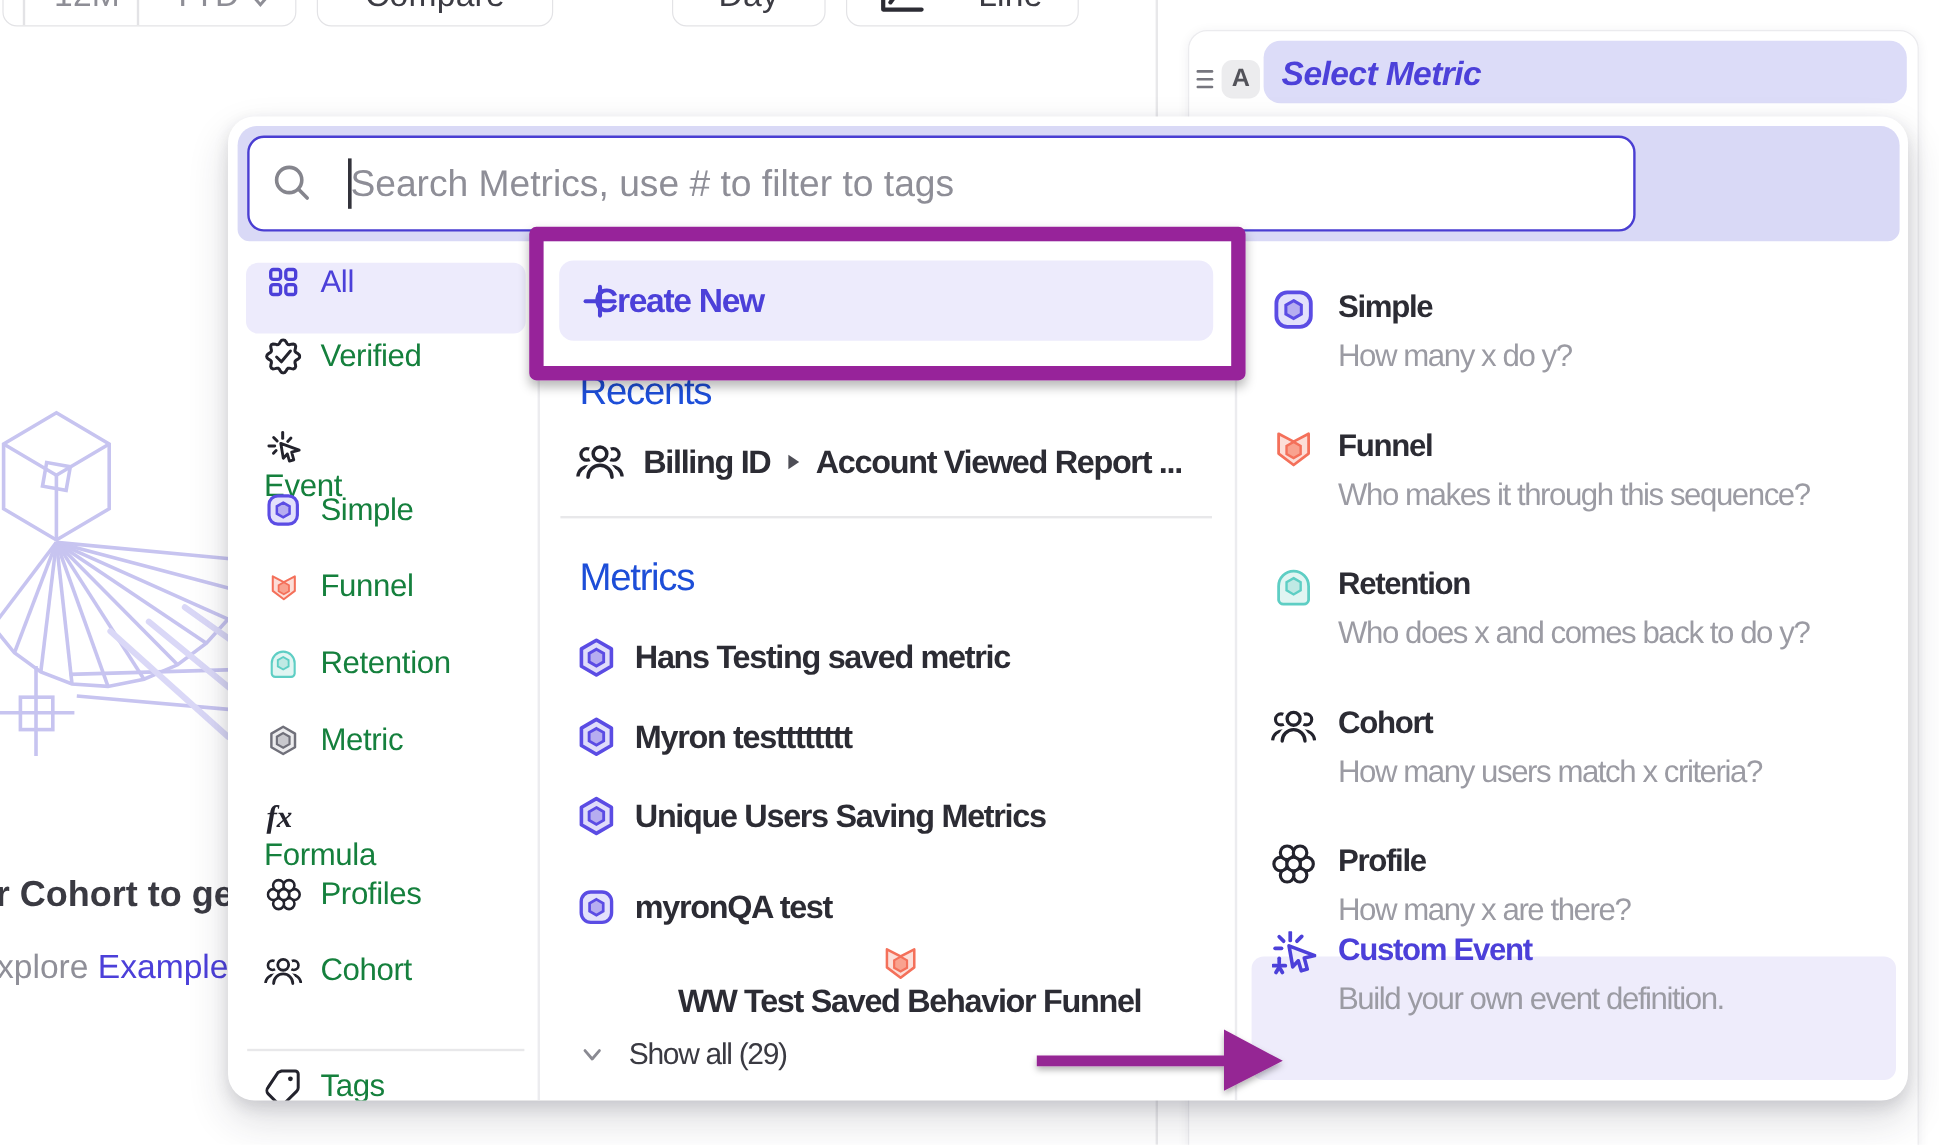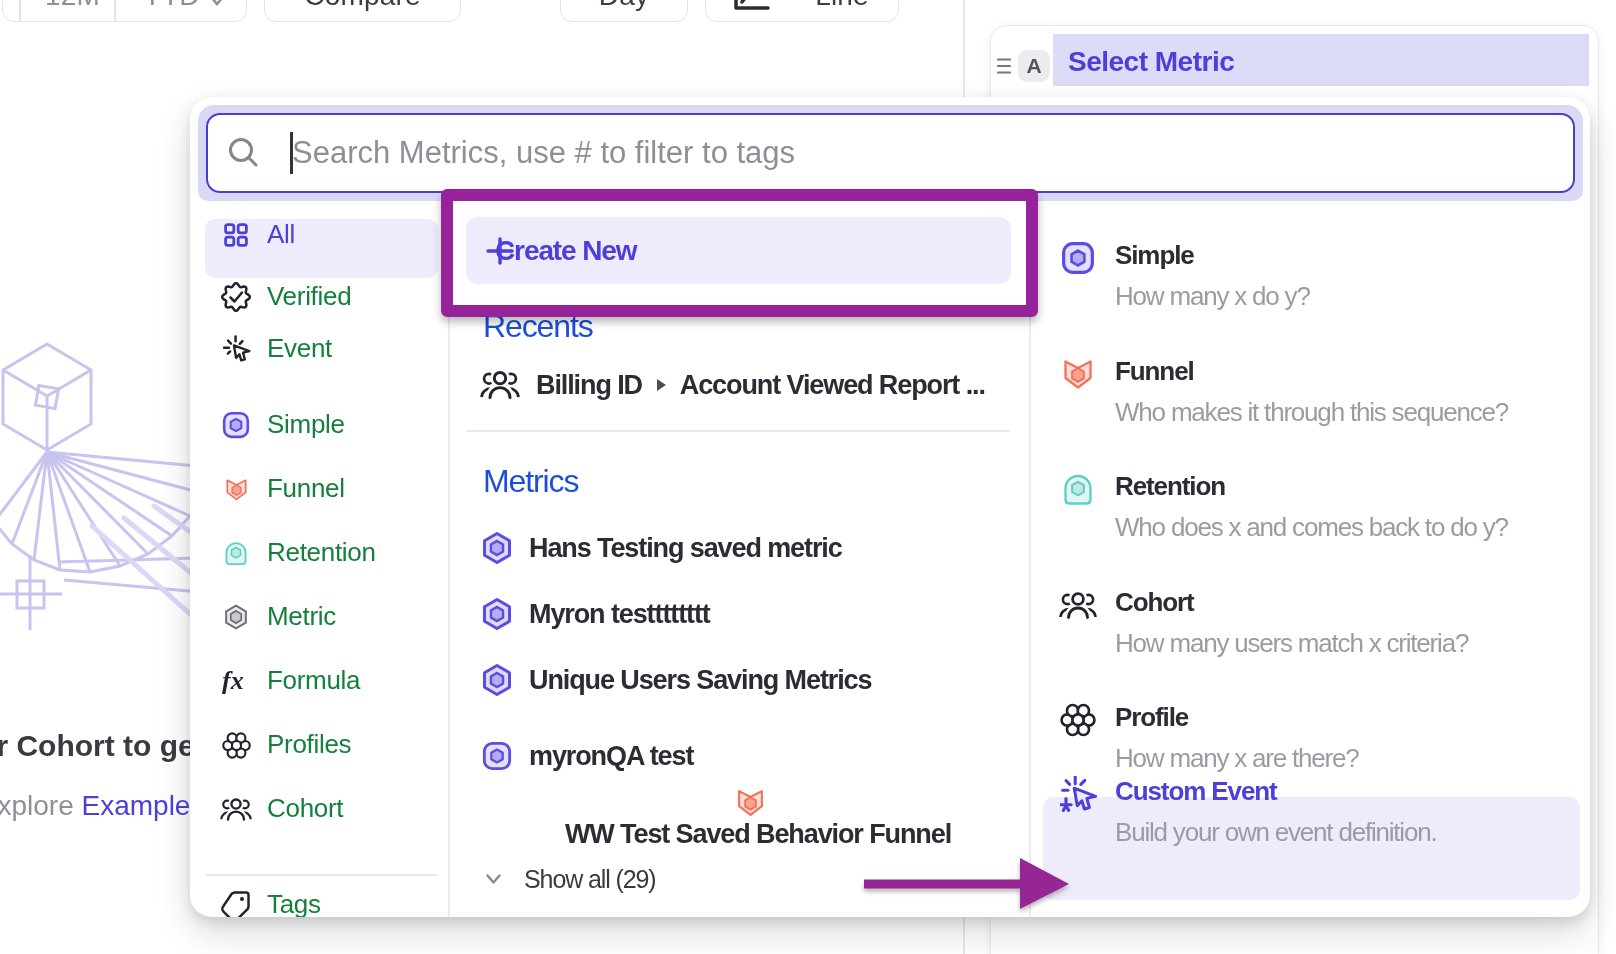--- a/index.html
+++ b/index.html
@@ -9,32 +9,32 @@
 .abs{position:absolute;}
 
 .btn{position:absolute;background:#fff;border:1.5px solid #e3e3e6;border-radius:12px;height:70px;top:-48px;}
 .btn .lb{position:absolute;bottom:9px;width:100%;text-align:center;font-size:28px;color:#3c3c44;letter-spacing:.2px;}
 #seg{left:2px;width:245px;}
 #seg .d{position:absolute;top:0;bottom:0;width:1.5px;background:#e3e3e6;}
 #seg .lb{width:auto;color:#8e8e96;}
 #vline{left:963px;top:0;width:1.5px;height:954px;background:#e8e8ea;}
 
 #rcard{left:990px;top:25px;width:609px;height:1000px;background:#fff;border:1.5px solid #ebebee;border-radius:16px;box-shadow:0 2px 10px rgba(30,30,50,.07);}
-#selfield{left:1053px;top:34px;width:536px;height:52px;background:#dcdcf8;border-radius:1px;}
+#selfield{left:1053px;top:34px;width:536px;height:52px;background:#dcdcf8;border-radius:14px;font-style:italic;}
 #selfield span{position:absolute;left:15px;top:0;line-height:56px;font-size:28px;letter-spacing:-0.5px;font-weight:bold;color:#4c40d9;}
 #abadge{left:1018px;top:50px;width:32px;height:32px;background:#ececee;border-radius:9px;text-align:center;line-height:32px;font-size:21px;font-weight:bold;color:#53535a;}
 
 #bigtxt{top:729px;left:-252px;font-size:30px;font-weight:bold;color:#3a3a42;white-space:nowrap;}
 #smalltxt{top:790px;left:-57px;font-size:28px;white-space:nowrap;color:#8f8f98;}
 #smalltxt b{color:#4c40d9;font-weight:normal;}
 
 #modal{left:190px;top:97px;width:1400px;height:820px;background:#fff;border-radius:22px;
 box-shadow:0 5px 12px rgba(40,40,55,.13),0 16px 34px rgba(40,40,55,.16);overflow:hidden;}
 #mhead{position:absolute;left:8px;top:8px;width:1385px;height:96px;background:#d9d9f6;border-radius:16px 16px 10px 10px;}
-#search{position:absolute;left:8px;top:8px;width:1369px;height:80px;background:#fff;border:2.5px solid #4a3ed2;border-radius:14px;}
+#search{position:absolute;left:8px;top:8px;width:1157px;height:80px;background:#fff;border:2.5px solid #4a3ed2;border-radius:14px;}
 #search .ph{position:absolute;left:84px;top:0;line-height:76px;font-size:31px;color:#8e8e97;}
 #caret{position:absolute;left:82px;top:17px;width:2.5px;height:42px;background:#33333b;}
 .col-div{position:absolute;top:105px;bottom:0;width:1.5px;background:#ececef;}
 
 .srow{position:absolute;left:15px;width:233px;height:64px;display:flex;align-items:flex-start;}
 .srow .ic{width:32px;height:32px;margin-left:15px;flex:none;display:flex;align-items:center;justify-content:center;}
 .srow .tx{margin-left:15px;font-size:26px;letter-spacing:-0.3px;color:#15803d;}
 .srow.sel{background:#edebfc;border-radius:10px;height:59px;}
 .srow.sel .tx{color:#4c40d9;}
 #sdiv{position:absolute;left:16px;top:777px;width:231px;height:1.5px;background:#e8e8ea;}
@@ -159,21 +159,21 @@
       </div>
     <div class="srow" style="top:184px;">
         <div class="ic">
           <svg width="30" height="30" viewBox="0 0 30 30">
             <path d="M15.0,1.1 L16.3,1.6 L17.4,2.9 L18.2,4.3 L19.1,5.1 L20.3,5.2 L21.8,4.8 L23.5,4.6 L24.8,5.2 L25.4,6.5 L25.2,8.2 L24.8,9.7 L24.9,10.9 L25.7,11.8 L27.1,12.6 L28.4,13.7 L28.9,15.0 L28.4,16.3 L27.1,17.4 L25.7,18.2 L24.9,19.1 L24.8,20.3 L25.2,21.8 L25.4,23.5 L24.8,24.8 L23.5,25.4 L21.8,25.2 L20.3,24.8 L19.1,24.9 L18.2,25.7 L17.4,27.1 L16.3,28.4 L15.0,28.9 L13.7,28.4 L12.6,27.1 L11.8,25.7 L10.9,24.9 L9.7,24.8 L8.2,25.2 L6.5,25.4 L5.2,24.8 L4.6,23.5 L4.8,21.8 L5.2,20.3 L5.1,19.1 L4.3,18.2 L2.9,17.4 L1.6,16.3 L1.1,15.0 L1.6,13.7 L2.9,12.6 L4.3,11.8 L5.1,10.9 L5.2,9.7 L4.8,8.2 L4.6,6.5 L5.2,5.2 L6.5,4.6 L8.2,4.8 L9.7,5.2 L10.9,5.1 L11.8,4.3 L12.6,2.9 L13.7,1.6 L15.0,1.1 Z" fill="none" stroke="#23232d" stroke-width="2.5"></path>
             <polyline points="9.5,15.5 13.5,19.5 21,10.5" fill="none" stroke="#23232d" stroke-width="2.5" stroke-linecap="round" stroke-linejoin="round"></polyline>
           </svg>
         </div>
         <div class="tx">Verified</div>
       </div>
-    <div class="srow" style="top:236px;">
+    <div class="srow" style="top:260px;flex-direction:column;">
         <div class="ic">
           <svg width="30" height="30" viewBox="0 0 34 34">
             <g stroke="#23232d" stroke-width="2.8" stroke-linecap="round">
               <line x1="8" y1="7.5" x2="11.3" y2="10.8"></line>
               <line x1="16.5" y1="2.8" x2="16.5" y2="8.3"></line>
               <line x1="24.3" y1="8" x2="21.3" y2="11.2"></line>
               <line x1="3.5" y1="15.5" x2="9" y2="15.5"></line>
               <line x1="7.8" y1="22.3" x2="10.3" y2="19.8"></line>
             </g>
             <path d="M14.7,13 L32.1,19.4 L25,21.2 L27,28.6 L22.9,29.8 L20.9,23 L17.1,27.1 Z" fill="#fff" stroke="#23232d" stroke-width="2.7" stroke-linejoin="round"></path>
@@ -210,21 +210,21 @@
       </div>
     <div class="srow" style="top:504px;">
         <div class="ic">
           <svg width="26" height="26" viewBox="0 0 32 32">
             <polygon points="16,2 28.12,9 28.12,23 16,30 3.88,23 3.88,9" fill="#ececee" stroke="#70707a" stroke-width="2.5" stroke-linejoin="round"></polygon>
             <polygon points="16,8.5 22.5,12.25 22.5,19.75 16,23.5 9.5,19.75 9.5,12.25" fill="#c8c8cd" stroke="#70707a" stroke-width="2.2"></polygon>
           </svg>
         </div>
         <div class="tx">Metric</div>
       </div>
-    <div class="srow" style="top:568px;">
+    <div class="srow" style="top:568px;flex-direction:column;">
         <div class="ic">
           <svg width="32" height="30" viewBox="0 0 32 30">
             <text x="2" y="23" font-family="Liberation Serif" font-style="italic" font-weight="bold" font-size="26" fill="#23232d">fx</text>
           </svg>
         </div>
         <div class="tx">Formula</div>
       </div>
     <div class="srow" style="top:632px;">
         <div class="ic">
           <svg width="29" height="29" viewBox="0 0 30 30">

